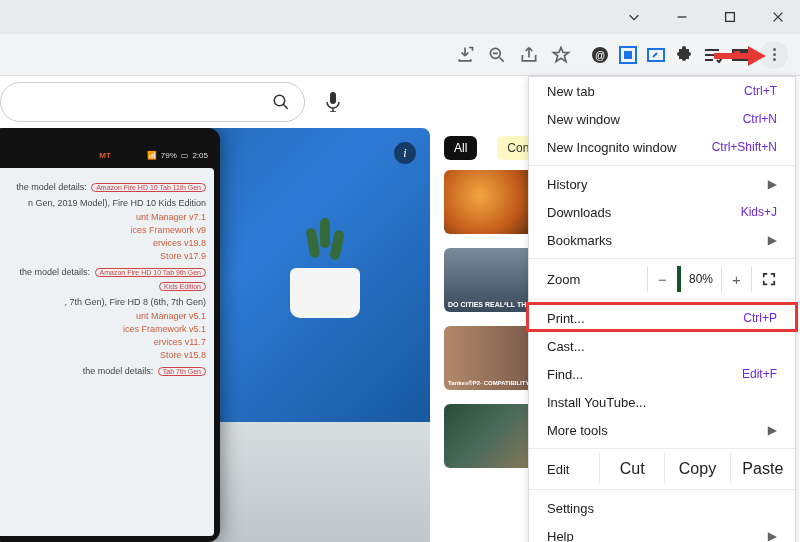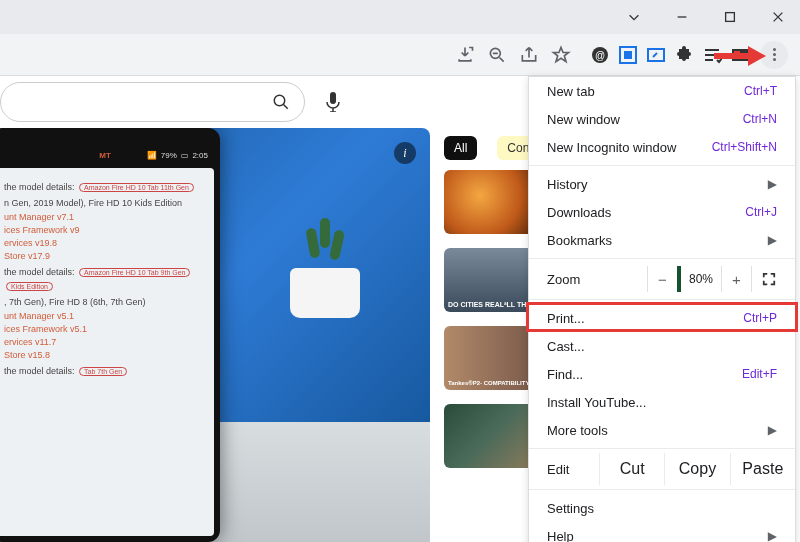--- a/index.html
+++ b/index.html
@@ -21,21 +21,21 @@
   .red-arrow svg { width:52px; height:24px; }
 
   
   .searchbar-row { height:52px; display:flex; align-items:center; padding-left:0; }
   .searchbox { flex:0 0 305px; height:40px; border:1px solid #ccc; border-radius:20px; margin-left:0; display:flex; justify-content:flex-end; align-items:center; padding-right:14px; }
   .searchbox svg { width:18px; height:18px; stroke:#333; fill:none; stroke-width:2; }
   .mic { width:36px; height:36px; display:flex; justify-content:center; align-items:center; margin-left:10px; }
   .mic svg { width:16px; height:20px; fill:#333; }
 
   
-  .content { position:relative; height:414px; display:flex; }
+  .content { position:relative; height:414px; display:flex;text-align:right; }
   .video-pane { position:relative; flex:0 0 430px; height:414px; overflow:hidden; }
   .video-bg { position:absolute; inset:0; background:linear-gradient(135deg,#1a5b9e 0%,#2e7bd6 45%,#0f4d8c 100%); border-radius:8px 8px 0 0; }
   .tablet { position:absolute; left:-10px; top:0; width:230px; height:414px; background:#111; border-radius:12px; box-shadow:0 0 20px rgba(0,0,0,0.5); }
   .tablet-screen { position:absolute; left:6px; right:6px; top:40px; bottom:6px; background:#eef1f3; border-radius:4px; padding:8px; font-size:9px; color:#d05c3a; overflow:hidden; }
   .tablet-status { position:absolute; left:6px; right:6px; top:18px; height:18px; display:flex; justify-content:flex-end; align-items:center; color:#ddd; font-size:8px; gap:4px; padding-right:6px; }
   .tablet-status .mt { color:#d05c3a; font-weight:bold; position:absolute; left:50%; transform:translateX(-50%); }
   .tablet-screen .section-title { color:#444; margin:6px 0 4px; font-size:9px; }
   .tablet-screen .item { margin:3px 0; color:#d05c3a; }
   .tablet-screen .tag { display:inline-block; border:1px solid #c44; border-radius:8px; padding:0 4px; color:#c44; font-size:7px; margin-left:2px; }
   .plant-pot { position:absolute; right:70px; top:140px; width:70px; height:50px; background:#f5f5f5; border-radius:6px 6px 10px 10px; }
@@ -253,21 +253,21 @@
       <span>New Incognito window</span>
       <span class="sc">Ctrl+Shift+N</span>
     </div>
   <hr>
   <div class="menu-row">
       <span>History</span>
       <span class="arrow">▶</span>
     </div>
   <div class="menu-row">
       <span>Downloads</span>
-      <span class="sc">Ctrl+J</span>
+      <span class="sc">Kids+J</span>
     </div>
   <div class="menu-row">
       <span>Bookmarks</span>
       <span class="arrow">▶</span>
     </div>
   <hr>
   <div class="zoom-row">
     <span class="zlabel">Zoom</span>
     <div class="zoom-ctrl">
       <div class="zbtn">−</div>

